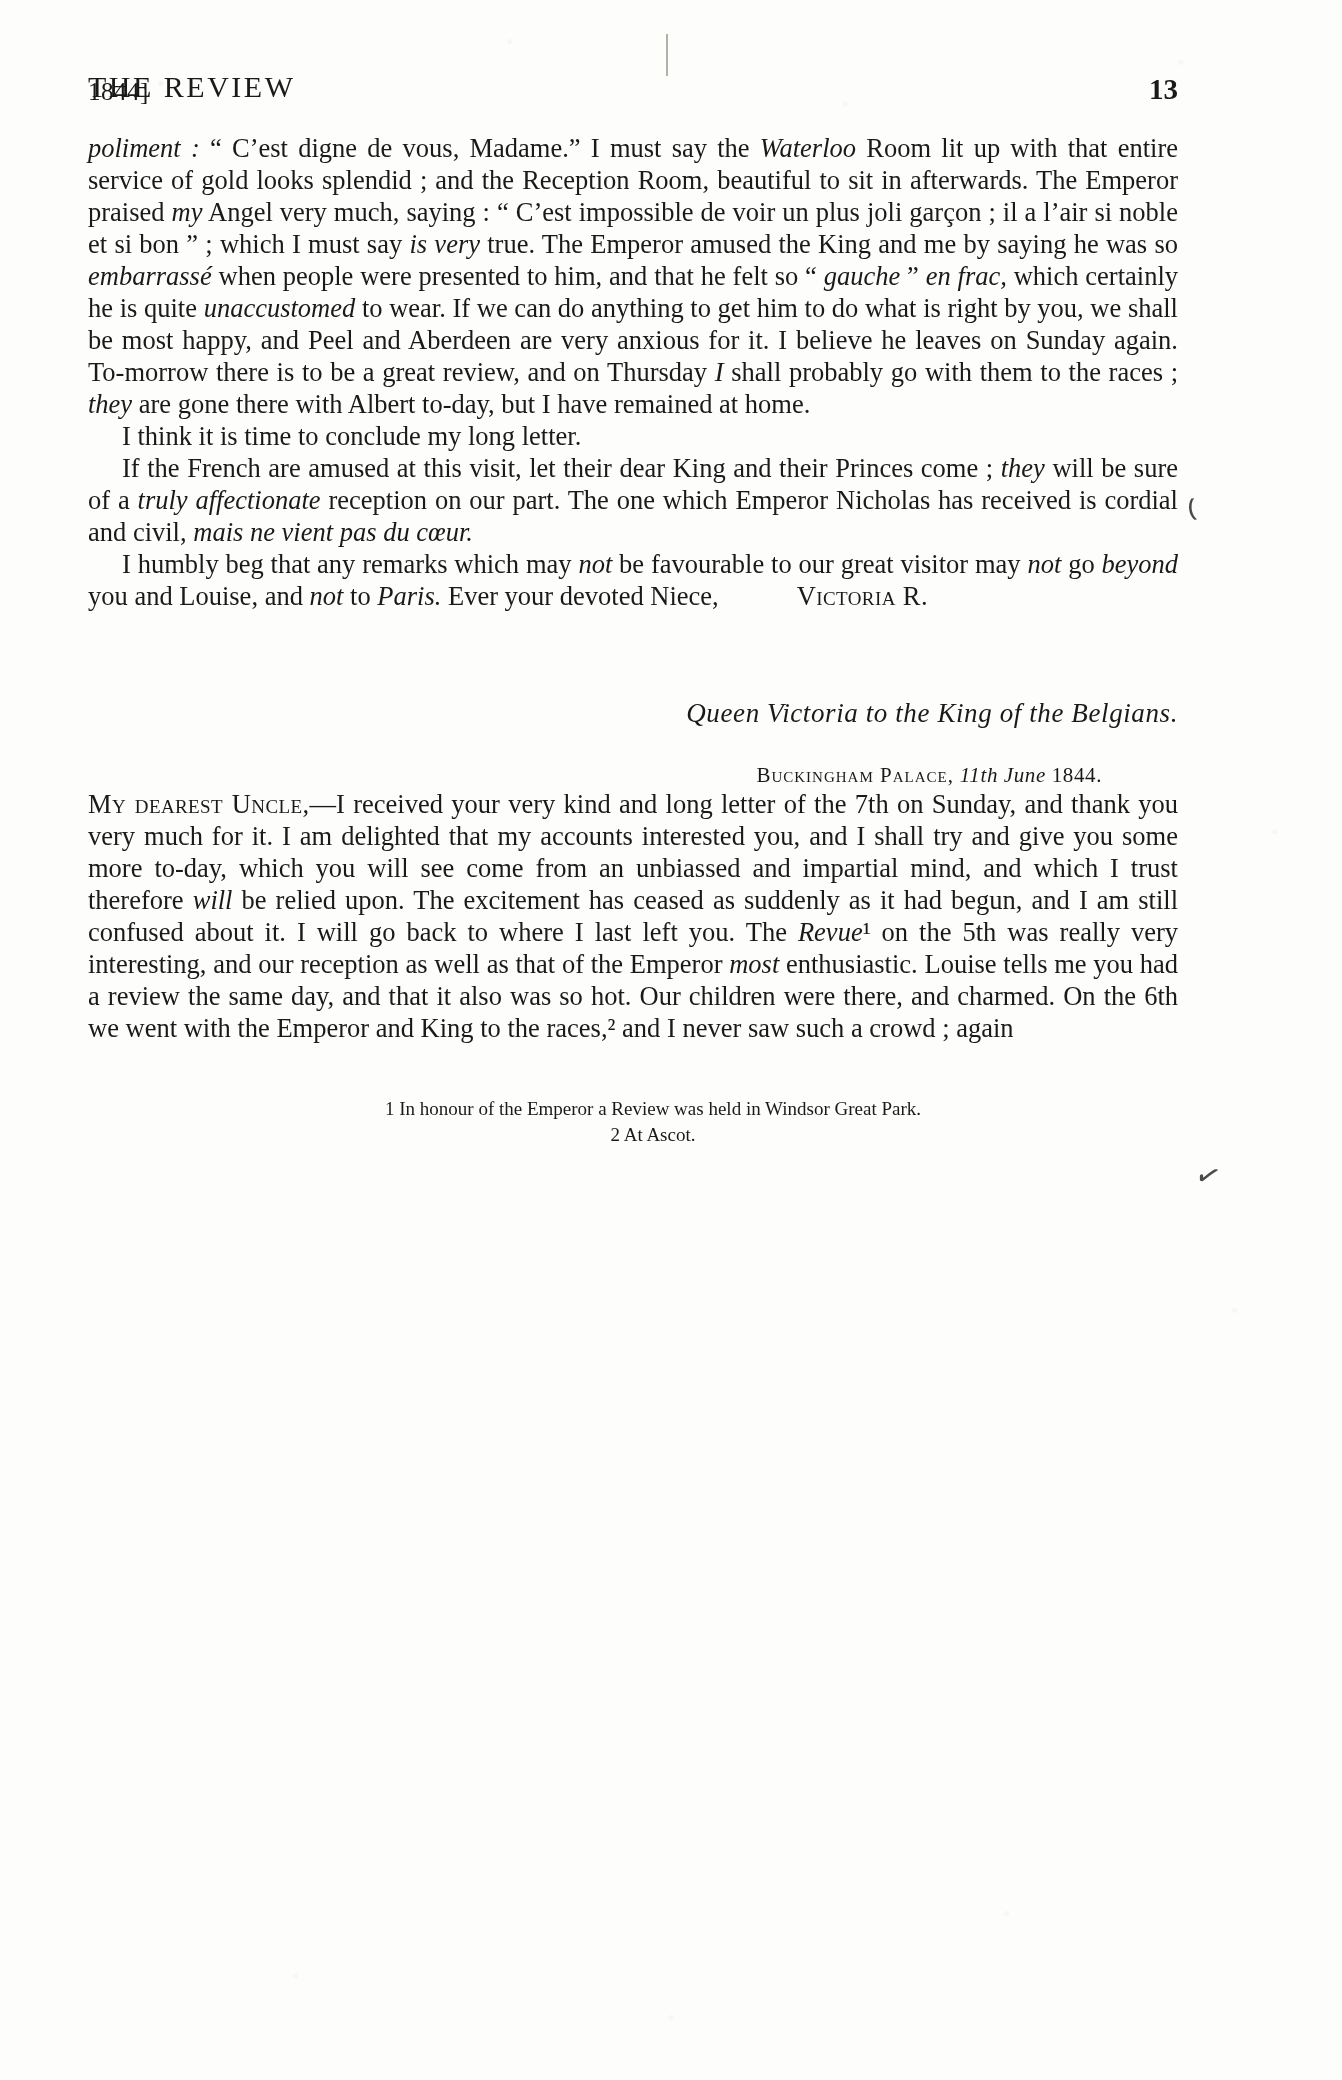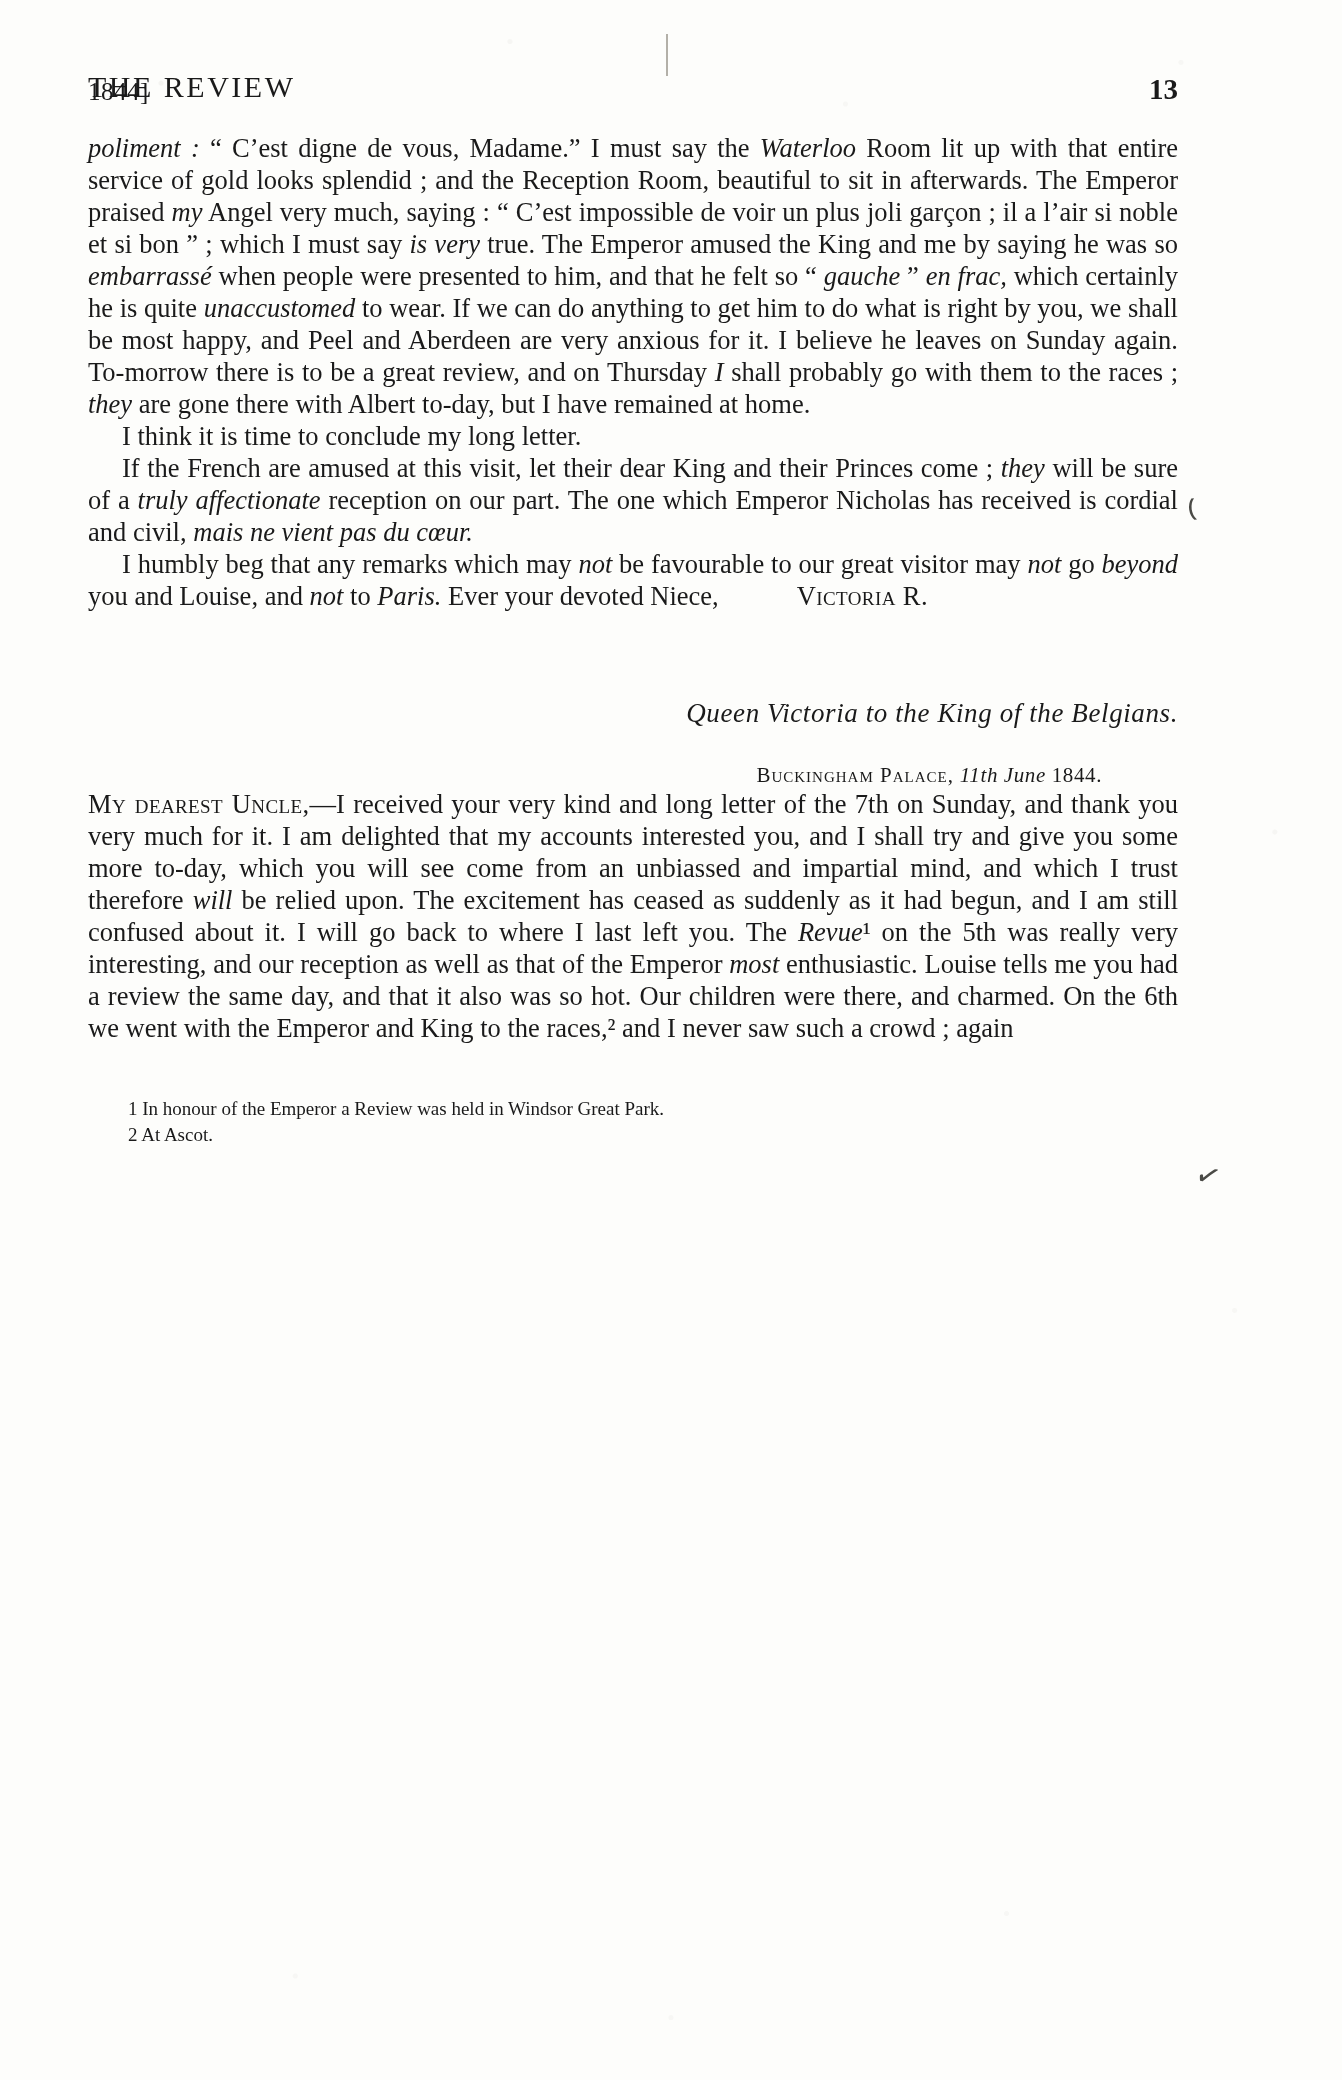--- a/index.html
+++ b/index.html
@@ -121,21 +121,21 @@
     margin-top: 24px;
   }
 
   
   .footnotes {
     margin-top: 52px;
     padding-left: 40px;
     font-size: 19px;
     line-height: 26px;
   }
-  .footnotes div { white-space: nowrap; }
+  .footnotes div { white-space: nowrap; text-align: center; }
 
   
   .margin-mark {
     position: absolute;
     color: #4a4a46;
     font-family: "Liberation Serif", serif;
   }
   .mark-c {
     left: 1185px;
     top: 470px;

